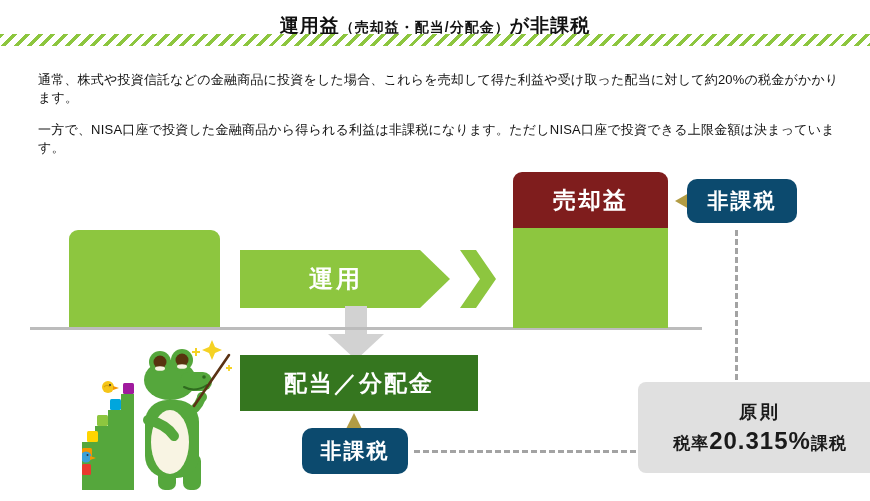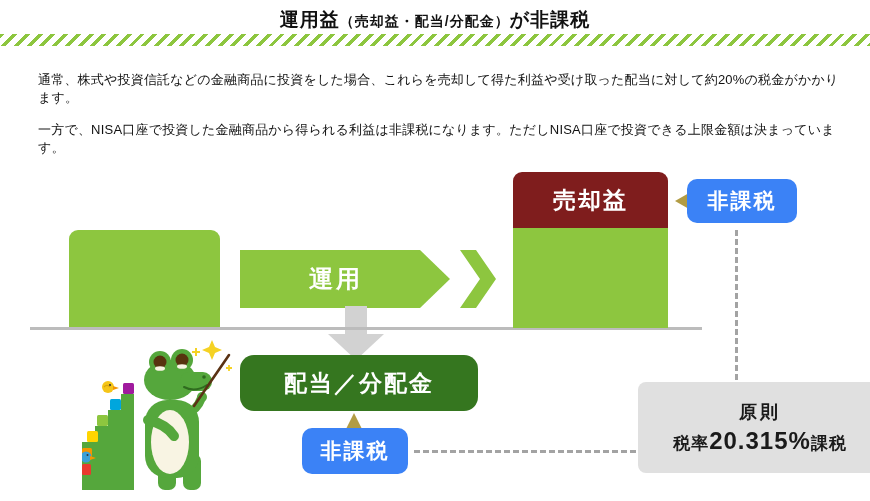--- a/index.html
+++ b/index.html
@@ -1,21 +1,21 @@
 <!DOCTYPE html>
 <html><head>
 <meta charset="utf-8">
 <style>
   * { margin: 0; padding: 0; box-sizing: border-box; }
   html, body { width: 870px; height: 501px; background: #fff; overflow: hidden; }
   body { font-family: "Liberation Sans", "DejaVu Sans", sans-serif; color: #1a1a1a; }
   .page { position: relative; width: 870px; height: 501px; background: #fff; }
 
   
-  .title { position: absolute; top: 7px; left: 0; width: 100%; text-align: center;
+  .title { position: absolute; top: 13px; left: 0; width: 100%; text-align: center;
            font-weight: bold; font-size: 19px; letter-spacing: 1px; color: #111; }
   .title .paren { font-size: 14px; }
   .stripes { position: absolute; top: 34px; left: 0; width: 870px; height: 12px;
              background: repeating-linear-gradient(135deg, #8dc63f 0, #8dc63f 3.5px, #ffffff 3.5px, #ffffff 9px); }
 
   
   .para { position: absolute; left: 38px; width: 810px; font-size: 13px; color: #111; letter-spacing: 0.2px; }
   .para1 { top: 71px; }
   .para2 { top: 121px; }
 
@@ -27,33 +27,33 @@
 
   .arrow-label { left: 232px; top: 250px; width: 208px; height: 58px;
                  display: flex; align-items: center; justify-content: center;
                  color: #fff; font-size: 24px; font-weight: bold; letter-spacing: 3px; }
 
   .bar-top { left: 513px; top: 172px; width: 155px; height: 56px; background: #7f1d1d;
              border-radius: 9px 9px 0 0; display: flex; align-items: center; justify-content: center;
              color: #fff; font-size: 23px; font-weight: bold; letter-spacing: 2px; }
   .bar-bottom { left: 513px; top: 228px; width: 155px; height: 100px; background: #8dc63f; }
 
-  .bubble { background: #3b82f6; border-radius: 10px; display: flex; align-items: center;
+  .bubble { background: #0c4a6e; border-radius: 10px; display: flex; align-items: center;
             justify-content: center; color: #fff; font-size: 21px; font-weight: bold; letter-spacing: 2px; }
   .bubble-top { left: 687px; top: 179px; width: 110px; height: 44px; }
   .bubble-top-tail { left: 675px; top: 193px; width: 0; height: 0;
                      border-top: 8px solid transparent; border-bottom: 8px solid transparent;
                      border-right: 14px solid #b29c44; }
   .bubble-bottom { left: 302px; top: 428px; width: 106px; height: 46px; }
   .bubble-bottom-tail { left: 346px; top: 413px; width: 0; height: 0;
                         border-left: 8px solid transparent; border-right: 8px solid transparent;
                         border-bottom: 16px solid #b29c44; }
 
   .dividend-box { left: 240px; top: 355px; width: 238px; height: 56px; background: #35761f;
-                  border-radius: 14px; display: flex; align-items: center; justify-content: center;
+                  border-radius: 0; display: flex; align-items: center; justify-content: center;
                   color: #fff; font-size: 23px; font-weight: bold; letter-spacing: 2px; }
 
   .dash-v { left: 735px; top: 230px; height: 150px; width: 0; border-left: 3px dashed #a3a3a3; }
   .dash-h { left: 414px; top: 450px; width: 222px; height: 0; border-top: 3px dashed #a3a3a3; }
 
   .note-box { left: 638px; top: 382px; width: 244px; height: 91px; background: #e0e0e0;
               border-radius: 8px; display: flex; flex-direction: column; align-items: center;
               justify-content: center; color: #1a1a1a; }
   .note-line1 { font-size: 18px; font-weight: bold; letter-spacing: 3px; }
   .note-line2 { font-size: 17px; font-weight: bold; letter-spacing: 1px; margin-top: 3px; }

